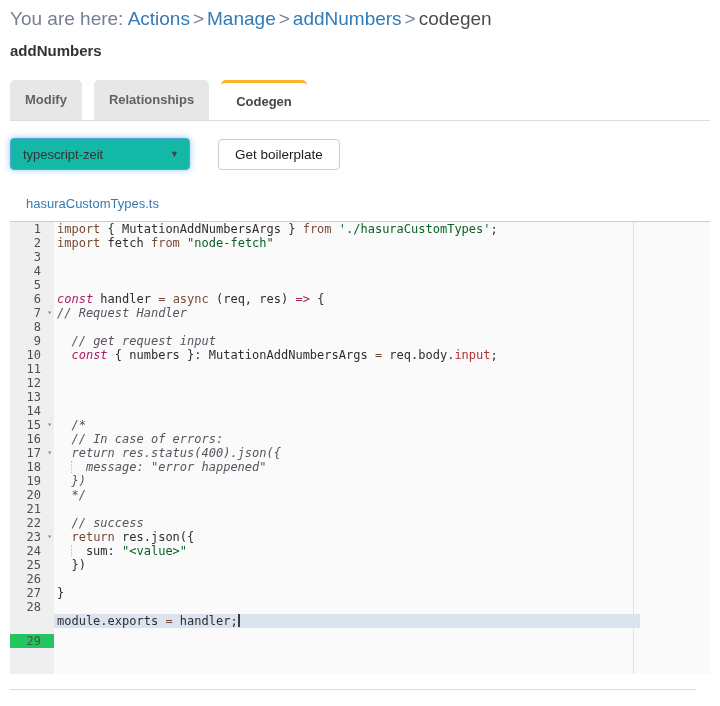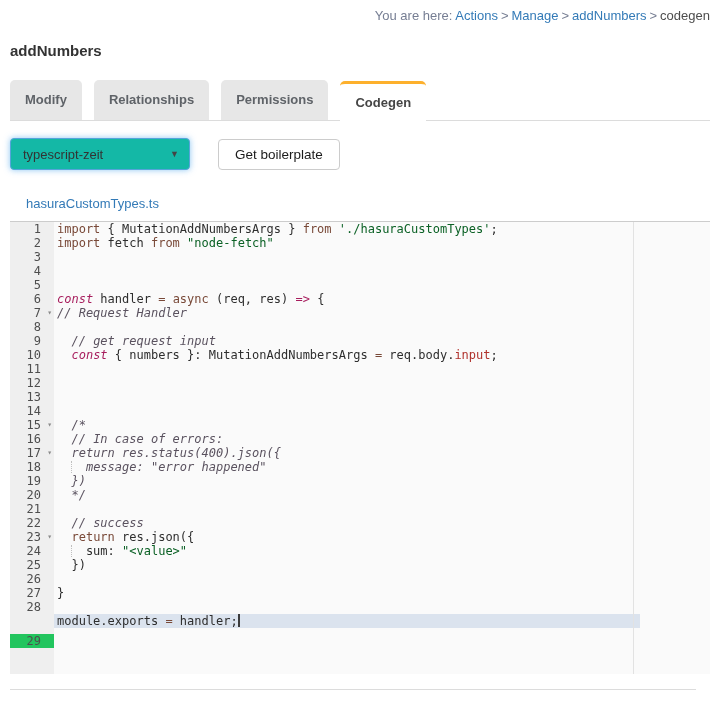--- a/index.html
+++ b/index.html
@@ -5,30 +5,30 @@
   * { box-sizing: border-box; margin: 0; padding: 0; }
   html,body { width: 720px; height: 706px; overflow: hidden; }
   body {
     background: #ffffff;
     font-family: "Liberation Sans", sans-serif;
     color: #333;
   }
   .page { padding: 8px 10px 0 10px; }
 
   
-  .breadcrumb { font-size: 13px; color: #767e93; height: 17px; text-align: right; }
+  .breadcrumb { font-size: 19px; color: #767e93; height: 17px; }
   .breadcrumb a { color: #337ab7; text-decoration: none; cursor: pointer; }
   .breadcrumb .sep { color: #767e93; padding: 0 3px; }
   .breadcrumb .current { color: #4d4d4d; }
 
   
   .page-title { font-size: 15px; font-weight: bold; color: #333; margin-top: 17px; }
 
   
-  .tabs { display: flex; gap: 12px; margin-top: 21px; border-bottom: 1px solid #dcdcdc; align-items: center; }
+  .tabs { display: flex; gap: 12px; margin-top: 21px; border-bottom: 1px solid #dcdcdc; align-items: flex-start; }
   .tab {
     background: #e7e7e7; color: #5f6368; font-size: 13px; font-weight: bold;
     padding: 0 15px; line-height: 39px; height: 40px;
     border-radius: 5px 5px 0 0; cursor: pointer; margin-bottom: 0;
   }
   .tab.active {
     background: #fff; color: #454545;
     border-top: 3px solid #fdb02c; line-height: 37px;
     margin-bottom: -1px; border-bottom: 1px solid #fff;
   }
@@ -90,21 +90,20 @@
 
 <div class="page">
 
   <div class="breadcrumb" id="breadcrumb"><span>You are here: </span><a>Actions</a><span class="sep">&gt;</span><a>Manage</a><span class="sep">&gt;</span><a>addNumbers</a><span class="sep">&gt;</span><span class="current">codegen</span></div>
 
   <div class="page-title">addNumbers</div>
 
   <div class="tabs" id="tabs">
       <div class="tab">Modify</div>
       <div class="tab">Relationships</div>
-      <div class="tab">Permissions</div>
       <div class="tab active">Codegen</div>
     </div>
 
   <div class="toolbar">
     <div class="fw-select">
       <span>typescript-zeit</span>
       <span class="caret">▼</span>
     </div>
     <button class="boilerplate-btn">Get boilerplate</button>
   </div>

